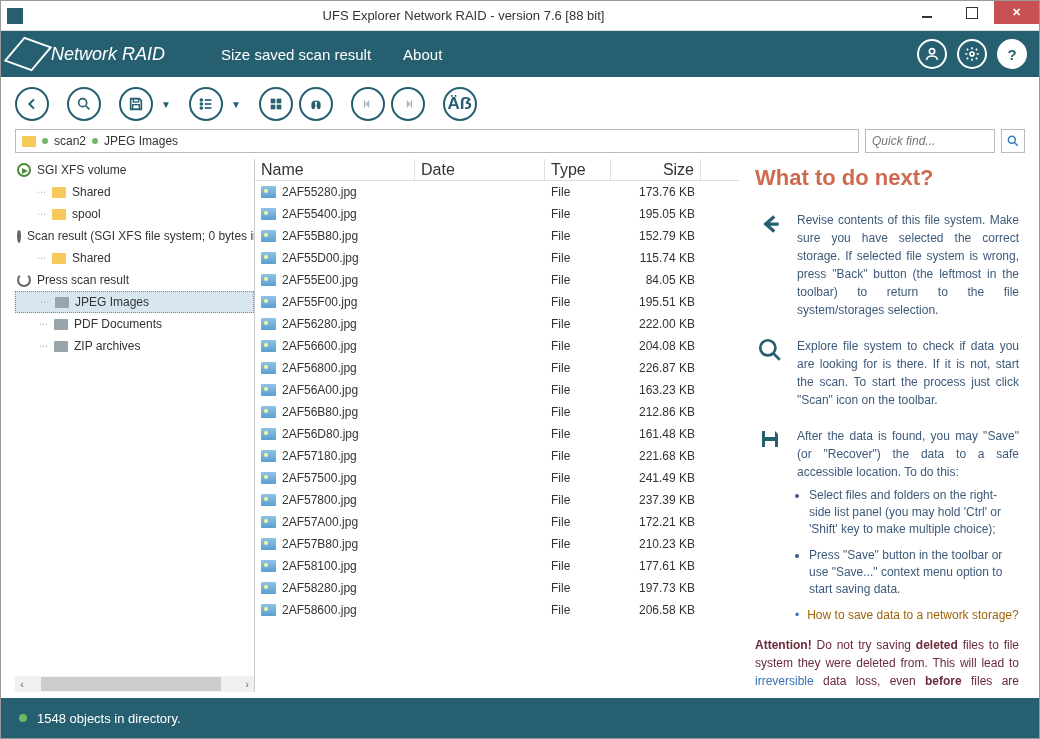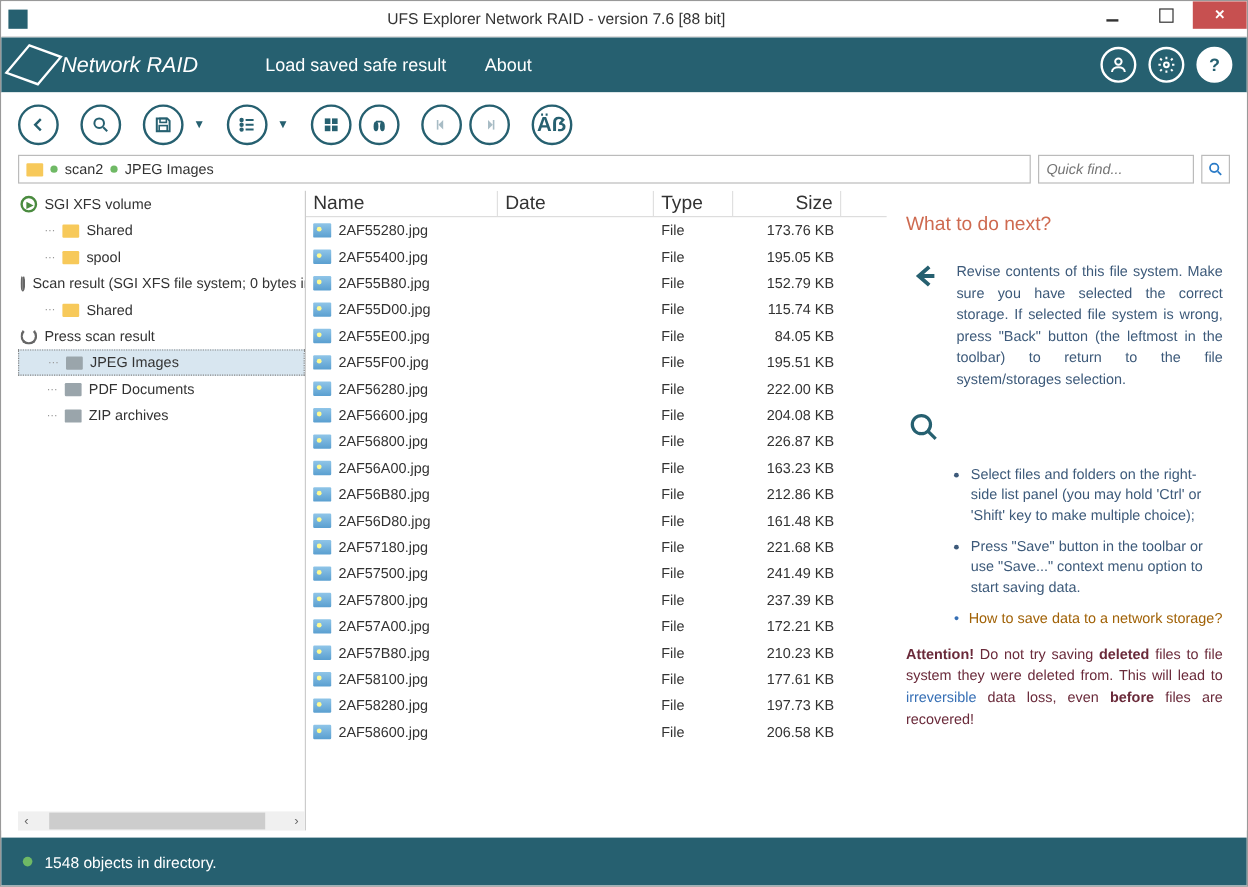--- a/index.html
+++ b/index.html
@@ -72,21 +72,21 @@
 .fl-row .cell { padding: 0 6px; }
 .cell.name { width: 160px; display: flex; align-items: center; gap: 6px; }
 .cell.date { width: 130px; }
 .cell.type { width: 66px; }
 .cell.size { width: 90px; text-align: right; }
 .file-icon { width: 15px; height: 12px; background: linear-gradient(#8fc5e8,#5a9fd0); border-radius: 1px; position:relative; flex-shrink:0; }
 .file-icon:before { content:""; position:absolute; top:3px; left:3px; width:4px; height:4px; background:#fffa90; border-radius:50%; }
 
 
 .info-panel { width: 300px; padding: 0 20px 10px 16px; font-size: 12px; color: #3d5a7a; overflow: auto; }
-.info-title { color: #ce6a50; font-size: 16px; margin: 20px 0 20px; font-weight: 400; }
+.info-title { color: #ce6a50; font-size: 22px; margin: 6px 0 20px; font-weight: 700; }
 .info-block { display: flex; gap: 12px; margin-bottom: 18px; text-align: justify; }
 .info-block .icn { width: 30px; flex-shrink: 0; color: #266070; display:flex; justify-content:center; }
 .info-block p { line-height: 1.5; }
 .info-list { margin-left: 54px; margin-top: 6px; }
 .info-list li { margin-bottom: 10px; line-height: 1.4; }
 .info-link { color: #a16207; margin-left: 40px; display: block; margin-bottom: 14px; }
 .info-link:before { content: "•"; margin-right: 8px; color: #366fb5; }
 .info-warn { color: #6a2a3a; line-height: 1.5; text-align: justify; }
 .info-warn b { font-weight: bold; }
 
@@ -105,21 +105,21 @@
     <div class="titlebar-btn max"></div>
     <div class="titlebar-btn close"></div>
   </div>
 </div>
 
 <div class="menubar">
   <div class="brand">
     <div class="brand-icon"></div>
     <span>Network RAID</span>
   </div>
-  <div class="menu-link">Load saved safe result</div>
+  <div class="menu-link">Size saved scan result</div>
   <div class="menu-link">About</div>
   <div class="menu-spacer"></div>
   <div class="menu-circle-btn">
     <svg viewBox="0 0 24 24" width="16" height="16" fill="none" stroke="currentColor" stroke-width="2.5">
         <circle cx="12" cy="8" r="4"></circle>
         <path d="M4 21c0-4 4-6 8-6s8 2 8 6"></path>
       </svg>
   </div>
   <div class="menu-circle-btn">
     <svg viewBox="0 0 24 24" width="16" height="16" fill="none" stroke="currentColor" stroke-width="2.5">
@@ -473,20 +473,31 @@
         </div>
       <p>Revise contents of this file system. Make sure you have selected the correct storage. If selected file system is wrong, press "Back" button (the leftmost in the toolbar) to return to the file system/storages selection.</p>
     </div>
     <div class="info-block">
       <div class="icn">
           <svg width="26" height="26" viewBox="0 0 24 24" fill="none" stroke="#266070" stroke-width="2.5">
             <circle cx="10" cy="10" r="7"></circle>
             <path d="M15 15l6 6"></path>
           </svg>
         </div>
+      <p>Explore file system to check if data you are looking for is there. If it is not, start the scan. To start the process just click "Scan" icon on the toolbar.</p>
+    </div>
+    <div class="info-block" style="margin-bottom:4px;">
+      <div class="icn">
+          <svg width="24" height="24" viewBox="0 0 24 24" fill="#266070">
+            <path d="M4 4h13l3 3v13H4z"></path>
+            <rect x="7" y="4" width="10" height="6" fill="#fff"></rect>
+            <rect x="7" y="14" width="10" height="6" fill="#fff"></rect>
+          </svg>
+        </div>
+      <p>After the data is found, you may "Save" (or "Recover") the data to a safe accessible location. To do this:</p>
     </div>
     <ul class="info-list">
       <li>Select files and folders on the right-side list panel (you may hold 'Ctrl' or 'Shift' key to make multiple choice);</li>
       <li>Press "Save" button in the toolbar or use "Save..." context menu option to start saving data.</li>
     </ul>
     <a class="info-link">How to save data to a network storage?</a>
     <p class="info-warn">
       <b>Attention!</b><span> Do not try saving </span><b>deleted</b><span> files to file system they were deleted from. This will lead to </span><span style="color:#366fb5">irreversible</span><span> data loss, even </span><b>before</b><span> files are recovered!</span>
     </p>
   </div>

